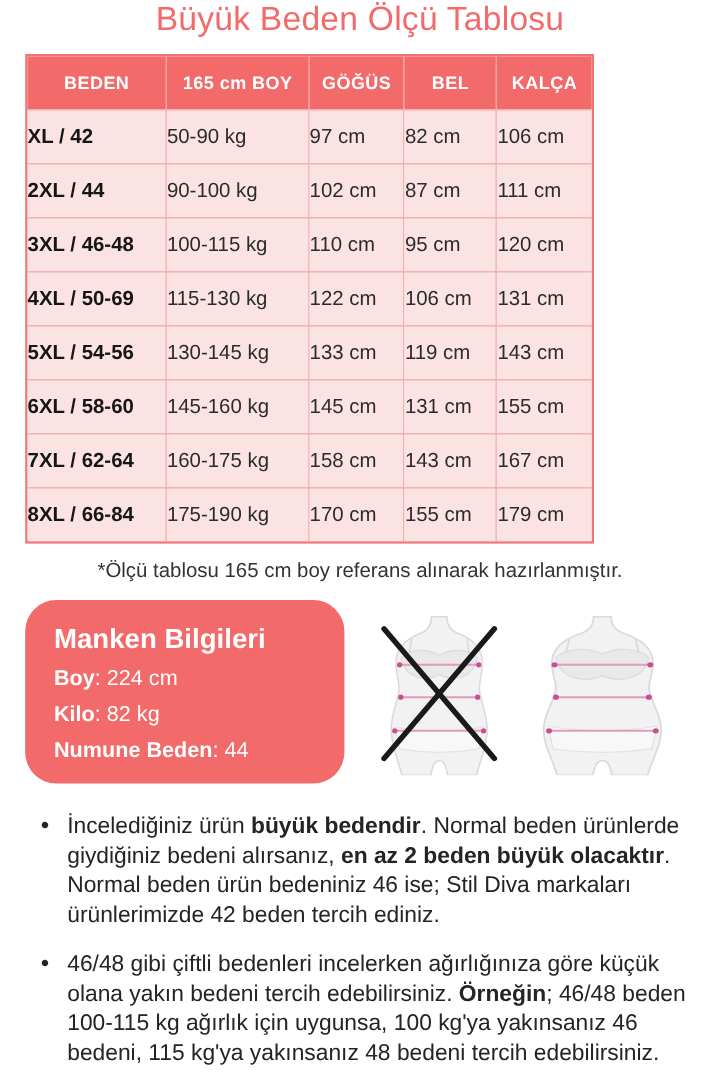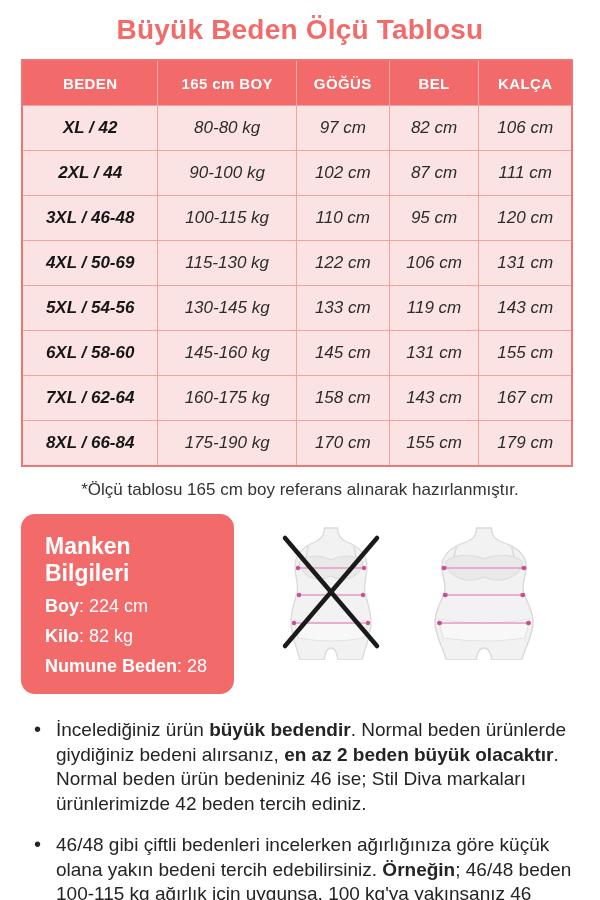--- a/index.html
+++ b/index.html
@@ -9,58 +9,57 @@
   }
   *{box-sizing:border-box; margin:0; padding:0;}
   html,body{width:600px; background:#fff;}
   body{
     font-family:"Liberation Sans", sans-serif;
     width:600px; height:900px; overflow:hidden; color:var(--text-dark);
   }
   .page{width:600px; height:900px; position:relative;}
 
   .title{
-    margin-top:14px; text-align:center;
-    font-size:28px; font-weight:bold; color:var(--coral); letter-spacing:.2px;
+    text-align:center;
+    font-size:28px; font-weight:normal; color:var(--coral); letter-spacing:.2px;
   }
 
   .size-table{
-    margin:13px 21px 0 21px; width:552px;
+    margin:13px 21px 0 21px; width:474px;
     border-collapse:separate; border-spacing:0;
     border:2px solid var(--outer-border);
   }
   .size-table th{
     background:var(--coral); color:#fff; font-weight:bold;
     font-size:15px; letter-spacing:.4px; height:44px; text-align:center;
     border-right:1px solid rgba(255,255,255,.45);
   }
   .size-table th:last-child{border-right:none;}
   .size-table td{
-    background:var(--row-pink); height:45px; text-align:center;
+    background:var(--row-pink); height:45px; text-align:left;
     font-size:17px; color:#2b2b2b;
     border-right:1px solid var(--border-pink);
     border-top:1px solid var(--border-pink);
-    font-style:italic;
   }
   .size-table td:last-child{border-right:none;}
   .size-table td.size-col{font-weight:bold; color:#161616;}
   .col-size{width:24.7%;} .col-weight{width:25.3%;}
   .col-bust{width:16.9%;} .col-waist{width:16.4%;} .col-hip{width:16.7%;}
 
   .footnote{
     margin-top:13px; text-align:center; font-size:17px; color:#333;
   }
 
   .info-section{
     margin-top:14px; padding:0 14px 0 21px;
     display:flex; align-items:flex-start;
   }
   .model-card{
-    flex-shrink:0; width:213px; min-height:149px;
-    background:var(--coral); border-radius:14px;
+    flex-shrink:0; width:266px; min-height:149px;
+    background:var(--coral); border-radius:26px;
     padding:19px 24px 17px 24px; color:#fff;
   }
   .model-card .card-title{font-size:23px; font-weight:bold;}
   .model-card .card-line{font-size:18px; margin-top:9px;}
   .model-card .card-line .lbl{font-weight:bold;margin-top:12px;}
   .figures{
     flex:1; display:flex; justify-content:space-evenly;
     align-items:flex-start; padding-top:12px;
   }
   .figure{position:relative; line-height:0;}
@@ -105,21 +104,21 @@
         <th>BEDEN</th>
         <th>165 cm BOY</th>
         <th>GÖĞÜS</th>
         <th>BEL</th>
         <th>KALÇA</th>
       </tr>
     </thead>
     <tbody>
       <tr>
         <td class="size-col">XL / 42</td>
-        <td>80-80 kg</td>
+        <td>50-90 kg</td>
         <td>97 cm</td>
         <td>82 cm</td>
         <td>106 cm</td>
       </tr>
       <tr>
         <td class="size-col">2XL / 44</td>
         <td>90-100 kg</td>
         <td>102 cm</td>
         <td>87 cm</td>
         <td>111 cm</td>
@@ -169,21 +168,21 @@
     </tbody>
   </table>
 
   <div class="footnote">*Ölçü tablosu 165 cm boy referans alınarak hazırlanmıştır.</div>
 
   <div class="info-section">
     <div class="model-card">
       <div class="card-title">Manken Bilgileri</div>
       <div class="card-line"><span class="lbl">Boy</span><span>: 224 cm</span></div>
       <div class="card-line"><span class="lbl">Kilo</span><span>: 82 kg</span></div>
-      <div class="card-line"><span class="lbl">Numune Beden</span><span>: 28</span></div>
+      <div class="card-line"><span class="lbl">Numune Beden</span><span>: 44</span></div>
     </div>
 
     <div class="figures">
       <div class="figure">
         <svg width="104" height="134" viewBox="0 0 100 134">
           <path class="sil-body" d="M43.5,2 C43.5,9 41,13 34,16 C21,21 14,29 14,41 C14,51 18,58 16,67 C13.5,77 10,85 10,96 C10,109 15,119 19,134 L43,134 C44.5,126 46,122 50,122 C54,122 55.5,126 57,134 L81,134 C85,119 90,109 90,96 C90,85 86.5,77 84,67 C82,58 86,51 86,41 C86,29 79,21 66,16 C59,13 56.5,9 56.5,2 Z"></path>
           <path class="sil-strap" d="M27,20 L25,33 M73,20 L75,33"></path>
           <path class="sil-bra" d="M18,36 C21,52 37,57 50,50 C63,57 79,52 82,36 C75,29 61,28 50,34 C39,28 25,29 18,36 Z"></path>
           <path class="sil-panty" d="M13,94 Q50,101 87,94 L83,112 Q50,118 17,112 Z"></path>
           <g>

